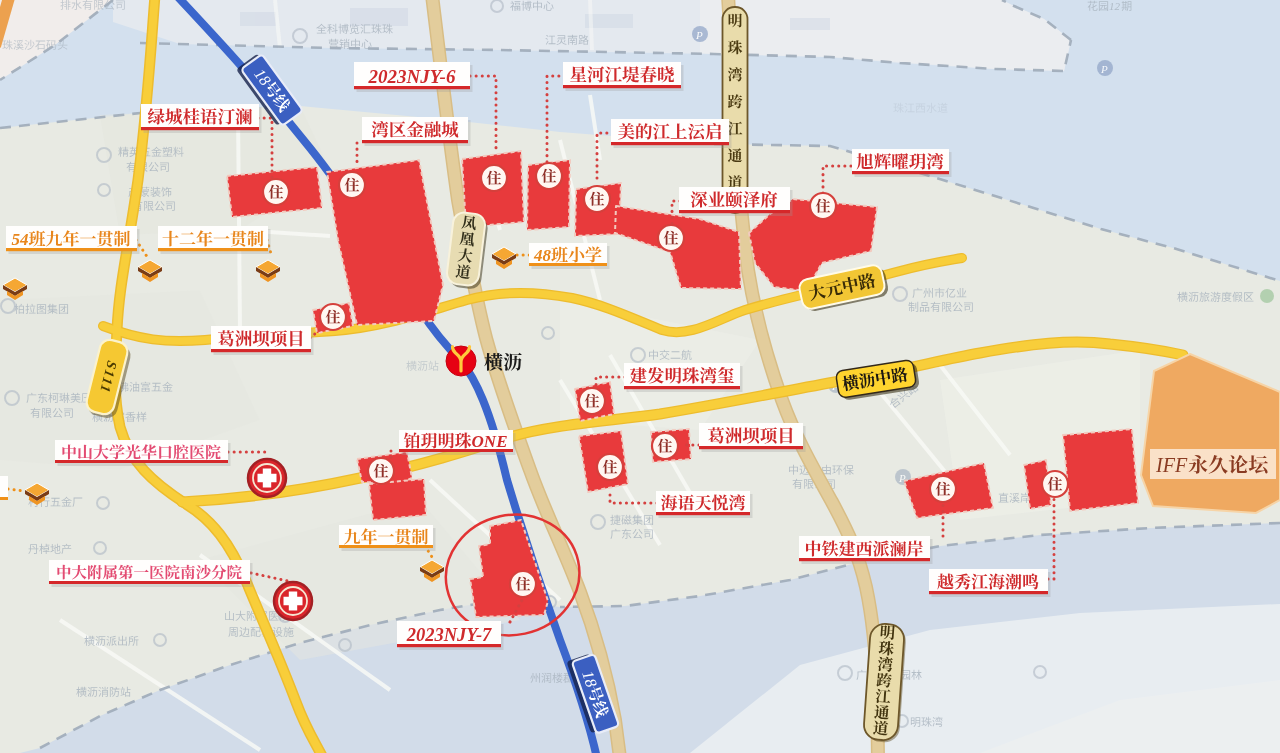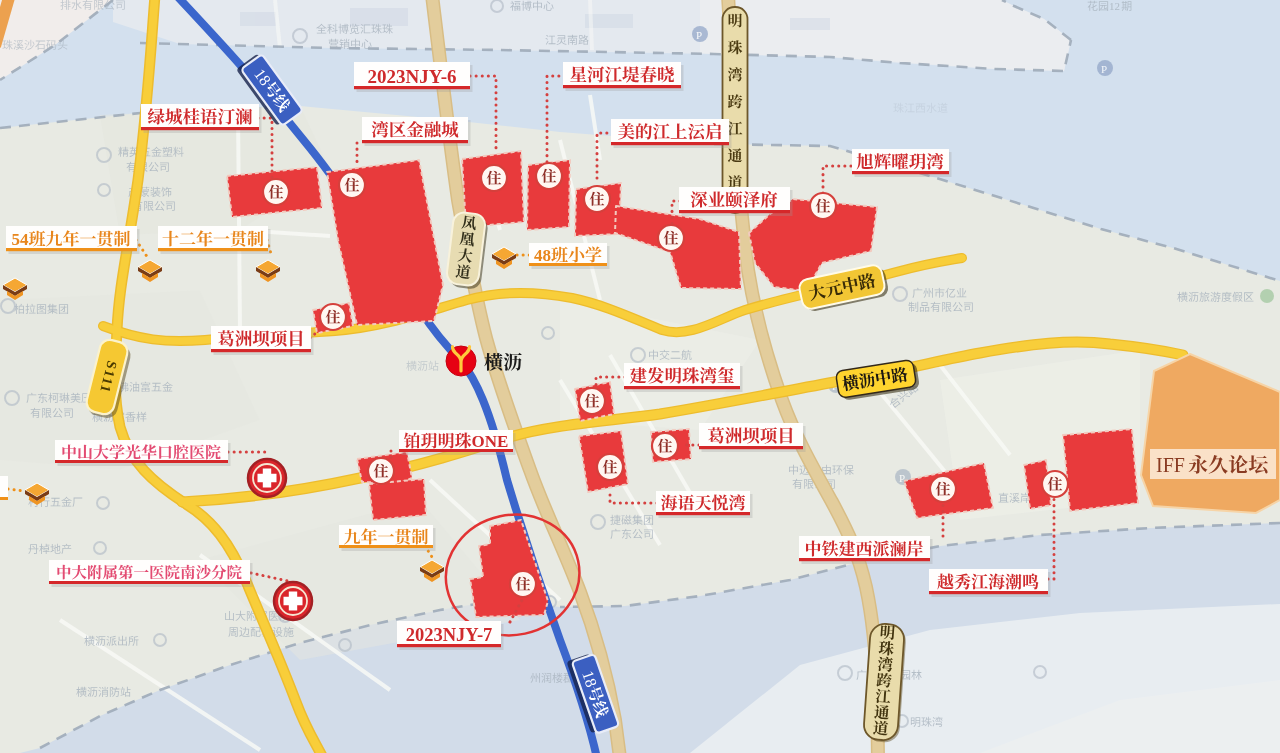--- a/index.html
+++ b/index.html
@@ -1,16 +1,16 @@
 <!DOCTYPE html>
 <html><head>
 <meta charset="utf-8">
 <style>
 html,body{margin:0;padding:0;}
-#map{width:1280px;height:753px;position:relative;overflow:hidden;font-family:"Liberation Serif",serif;}
+#map{width:1280px;height:753px;position:relative;overflow:hidden;font-family:"Liberation Serif",serif;font-style:italic;}
 text{font-family:"Liberation Serif",serif;}
 .poi{fill:#a7b2bd;font-size:11px;font-family:"Liberation Sans",sans-serif;}
 </style>
 </head>
 <body>
 <div id="map">
 <svg width="1280" height="753" viewBox="0 0 1280 753">
 
 <rect x="0" y="0" width="1280" height="753" fill="#d3e0ee"></rect>
 

